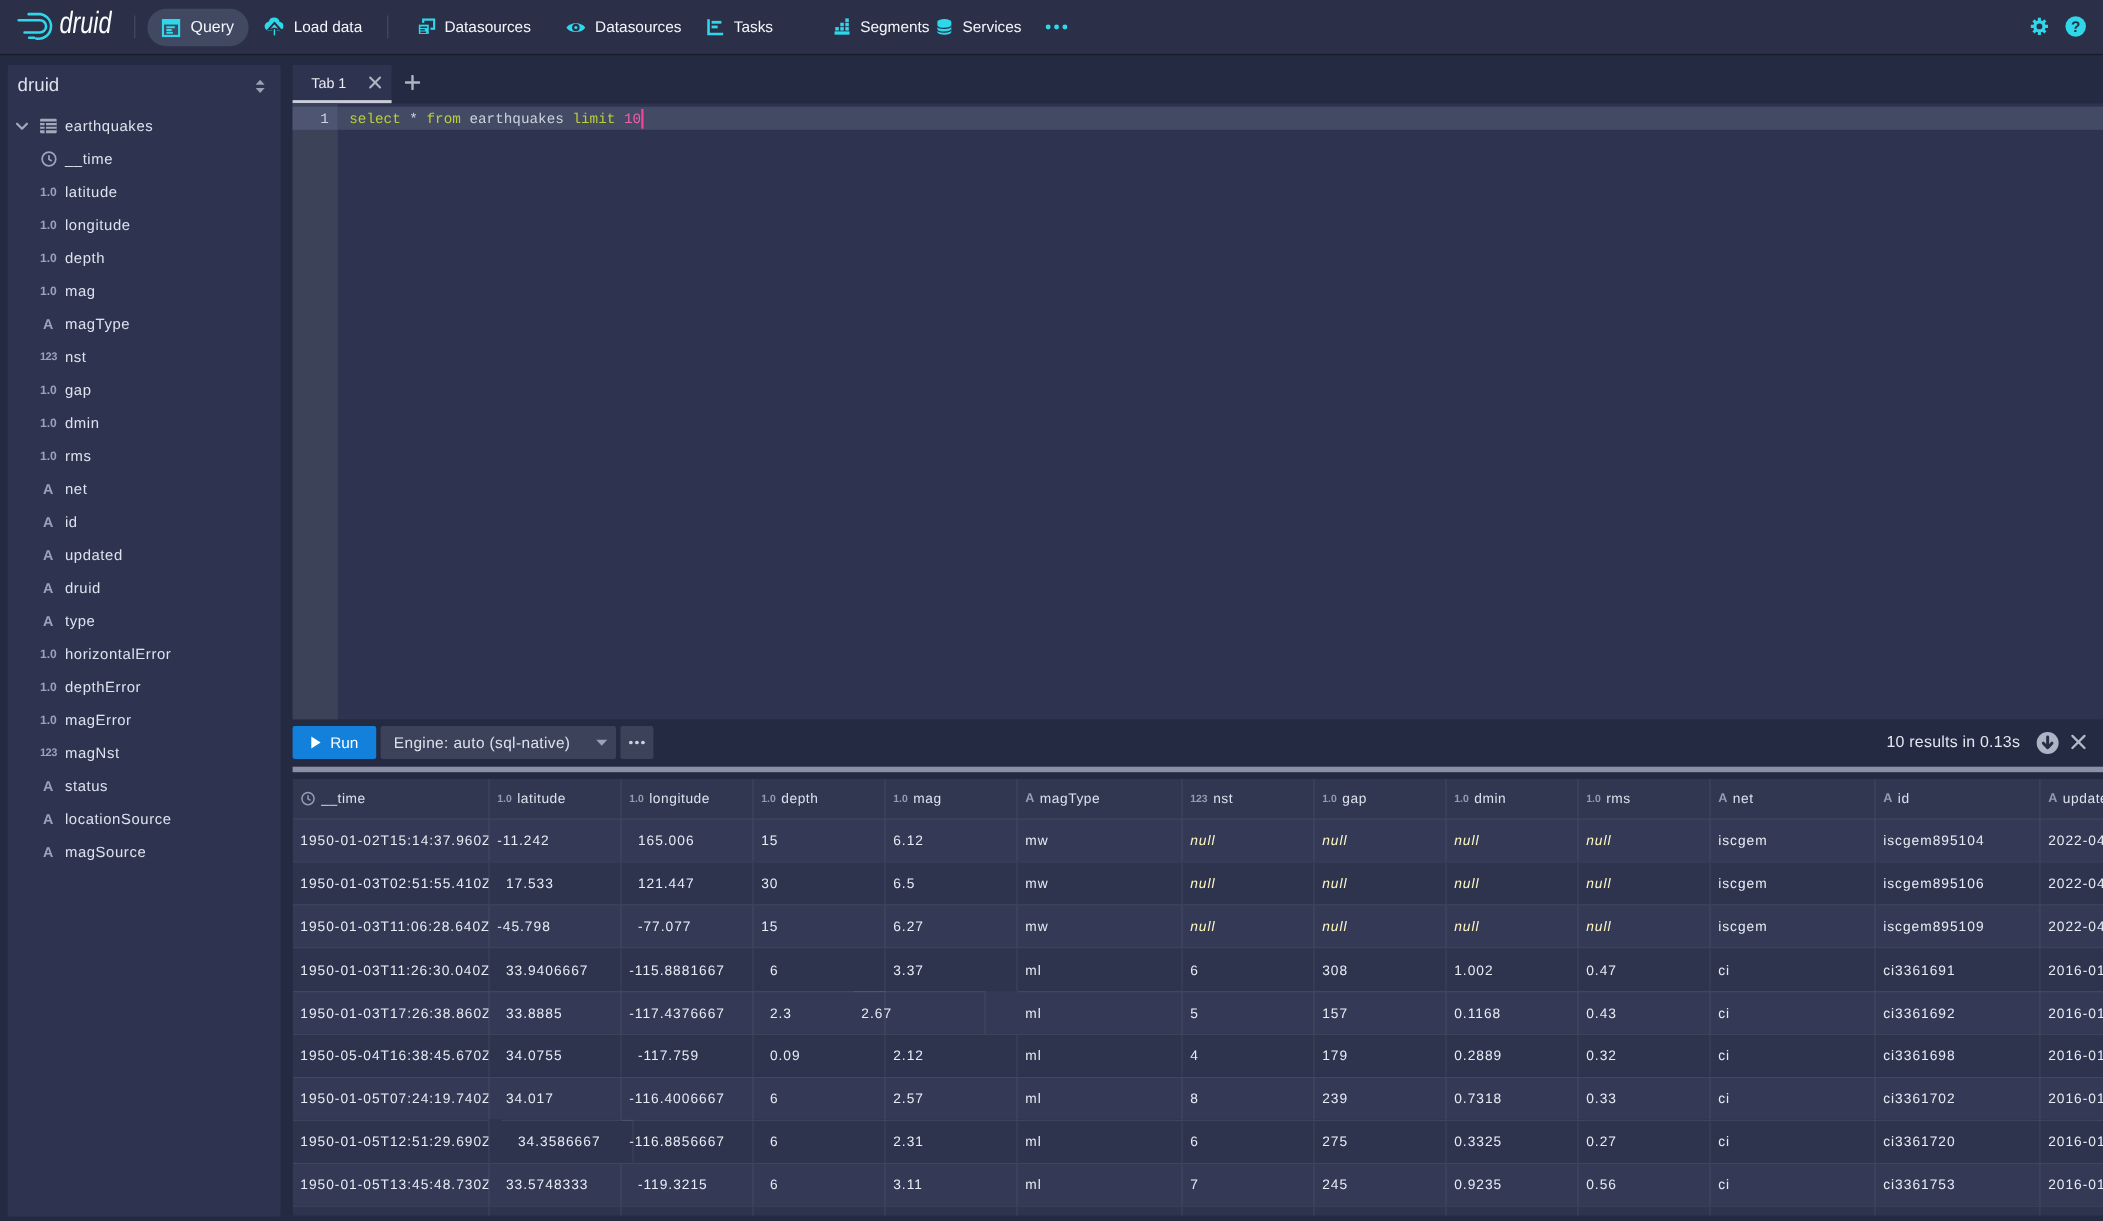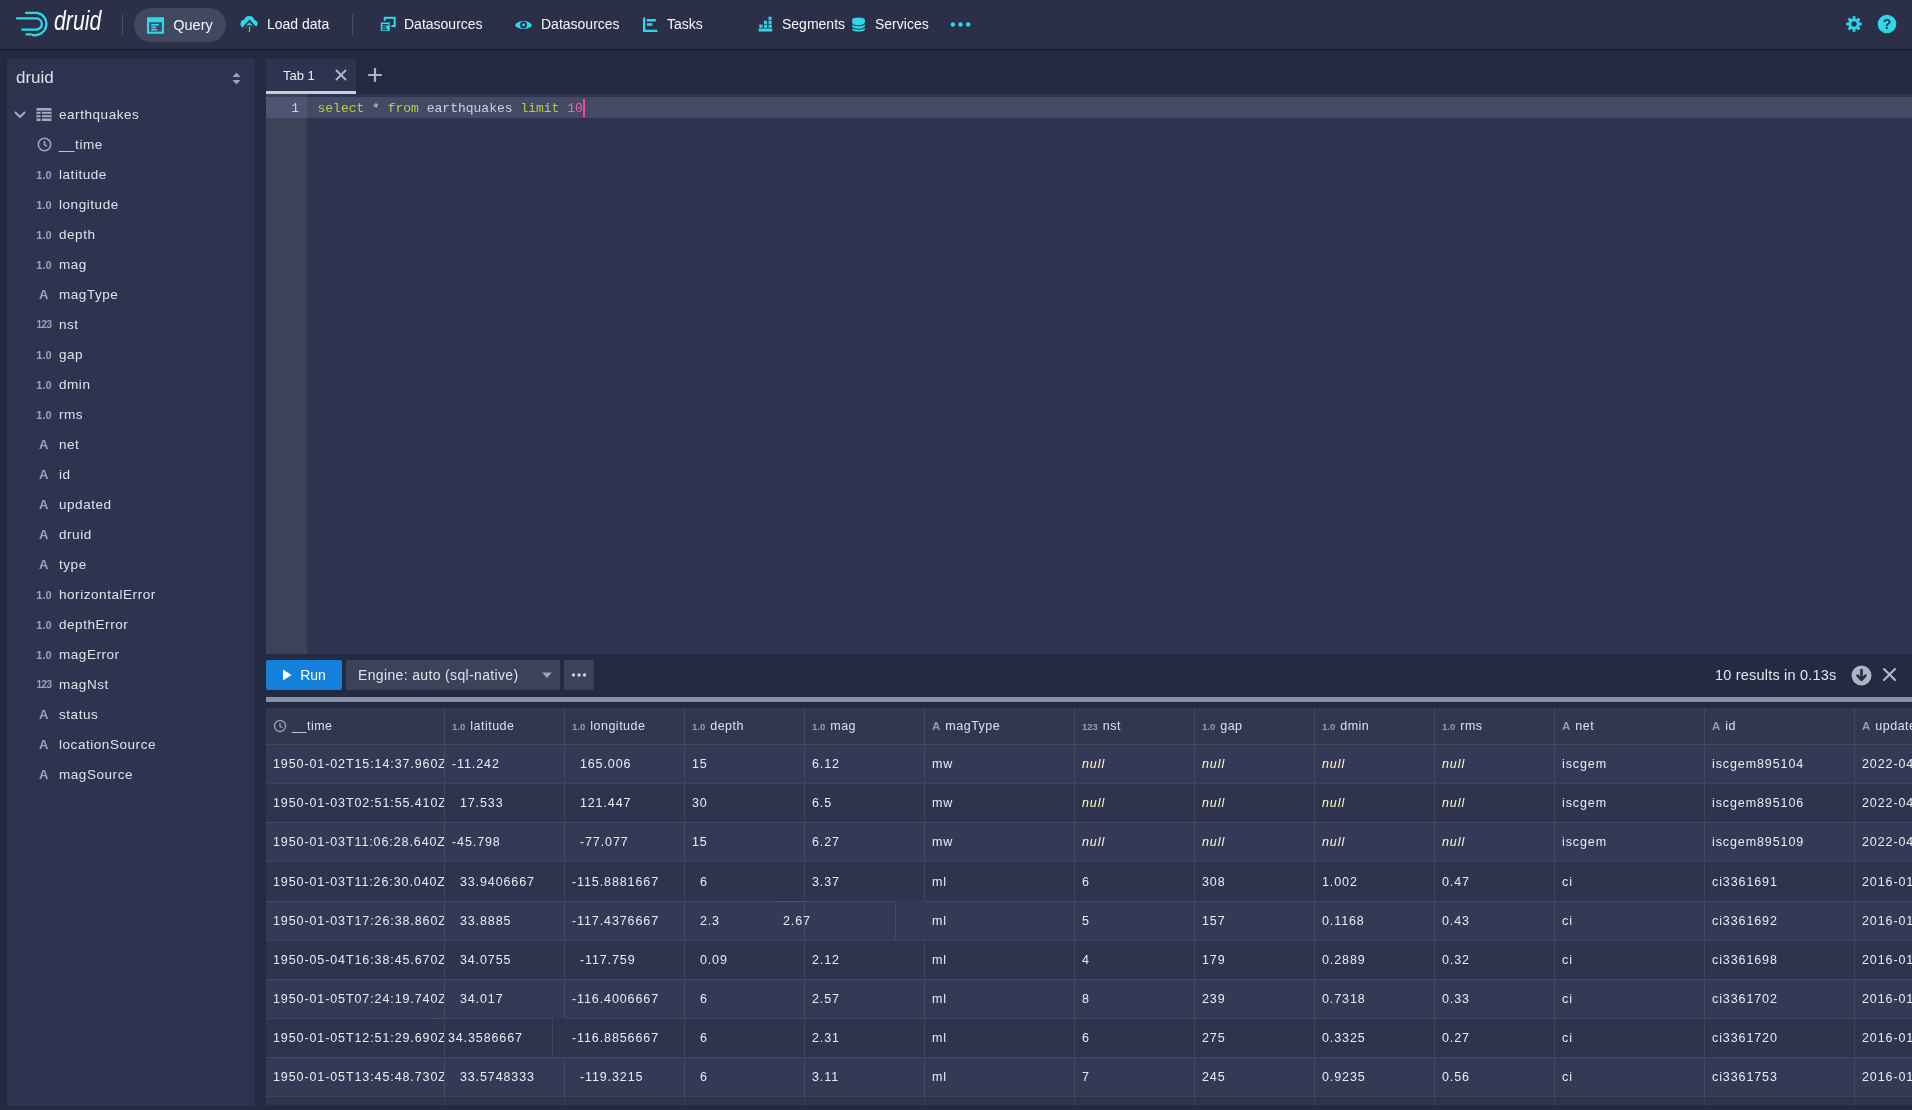--- a/index.html
+++ b/index.html
@@ -766,21 +766,21 @@
         <span>ci3361702</span>
       </div>
       <div class="cell" style="left:1589px;width:150px">
         <span>2016-01-16T11:40:26.250Z</span>
       </div>
     </div>
     <div class="trow rd" style="top:310.44px">
       <div class="cell" style="left:0px;width:179px">
         <span>1950-01-05T12:51:29.690Z</span>
       </div>
-      <div class="cell" style="left:167px;width:120px">
+      <div class="cell" style="left:190px;width:120px">
         <span style="padding-left:7.9px">34.3586667</span>
       </div>
       <div class="cell" style="left:299px;width:120px">
         <span>-116.8856667</span>
       </div>
       <div class="cell" style="left:419px;width:120px">
         <span style="padding-left:7.9px">6</span>
       </div>
       <div class="cell" style="left:539px;width:120px">
         <span>2.31</span>

